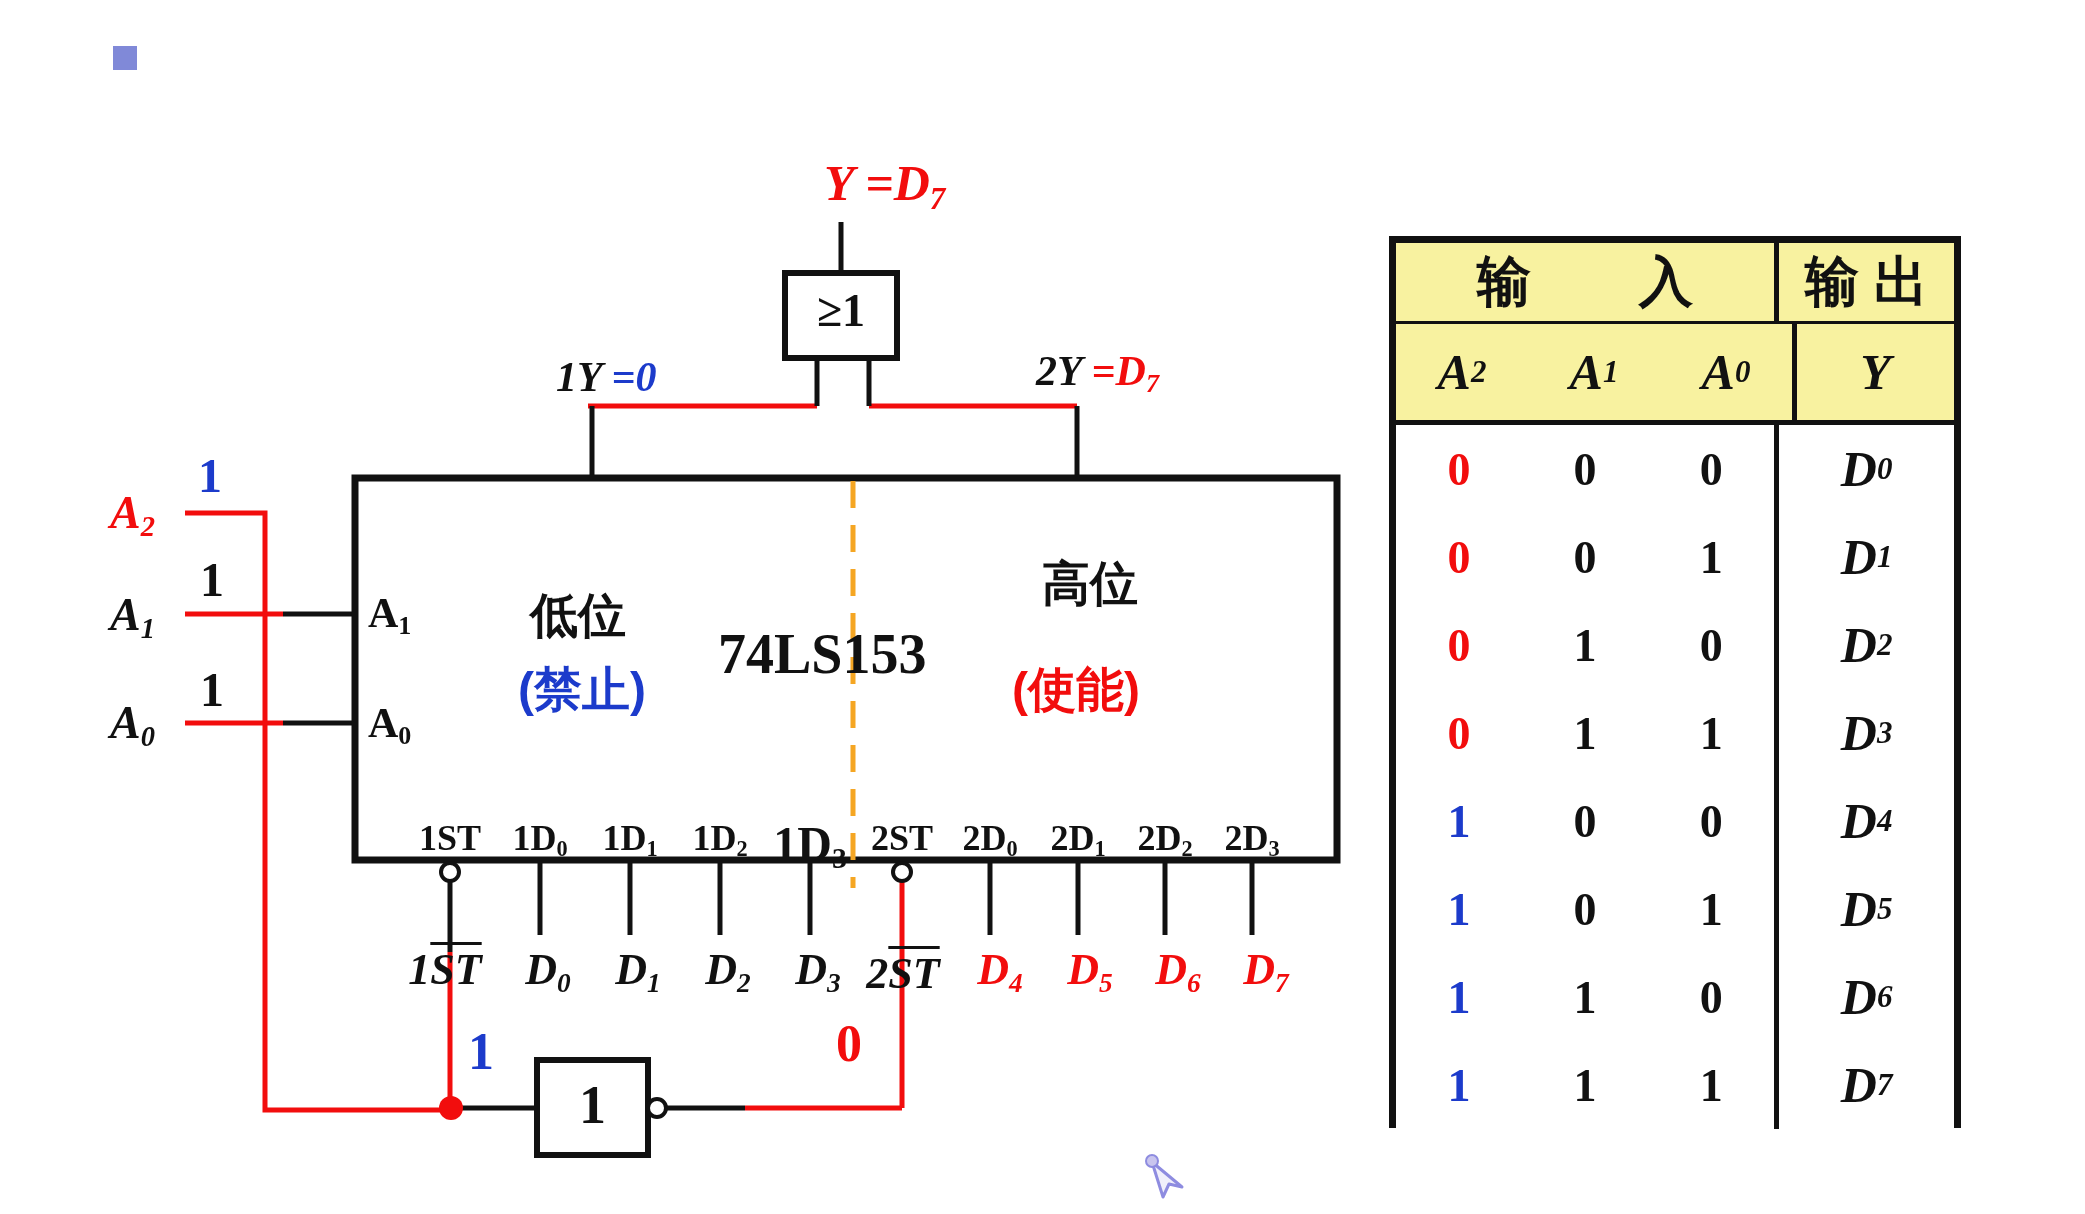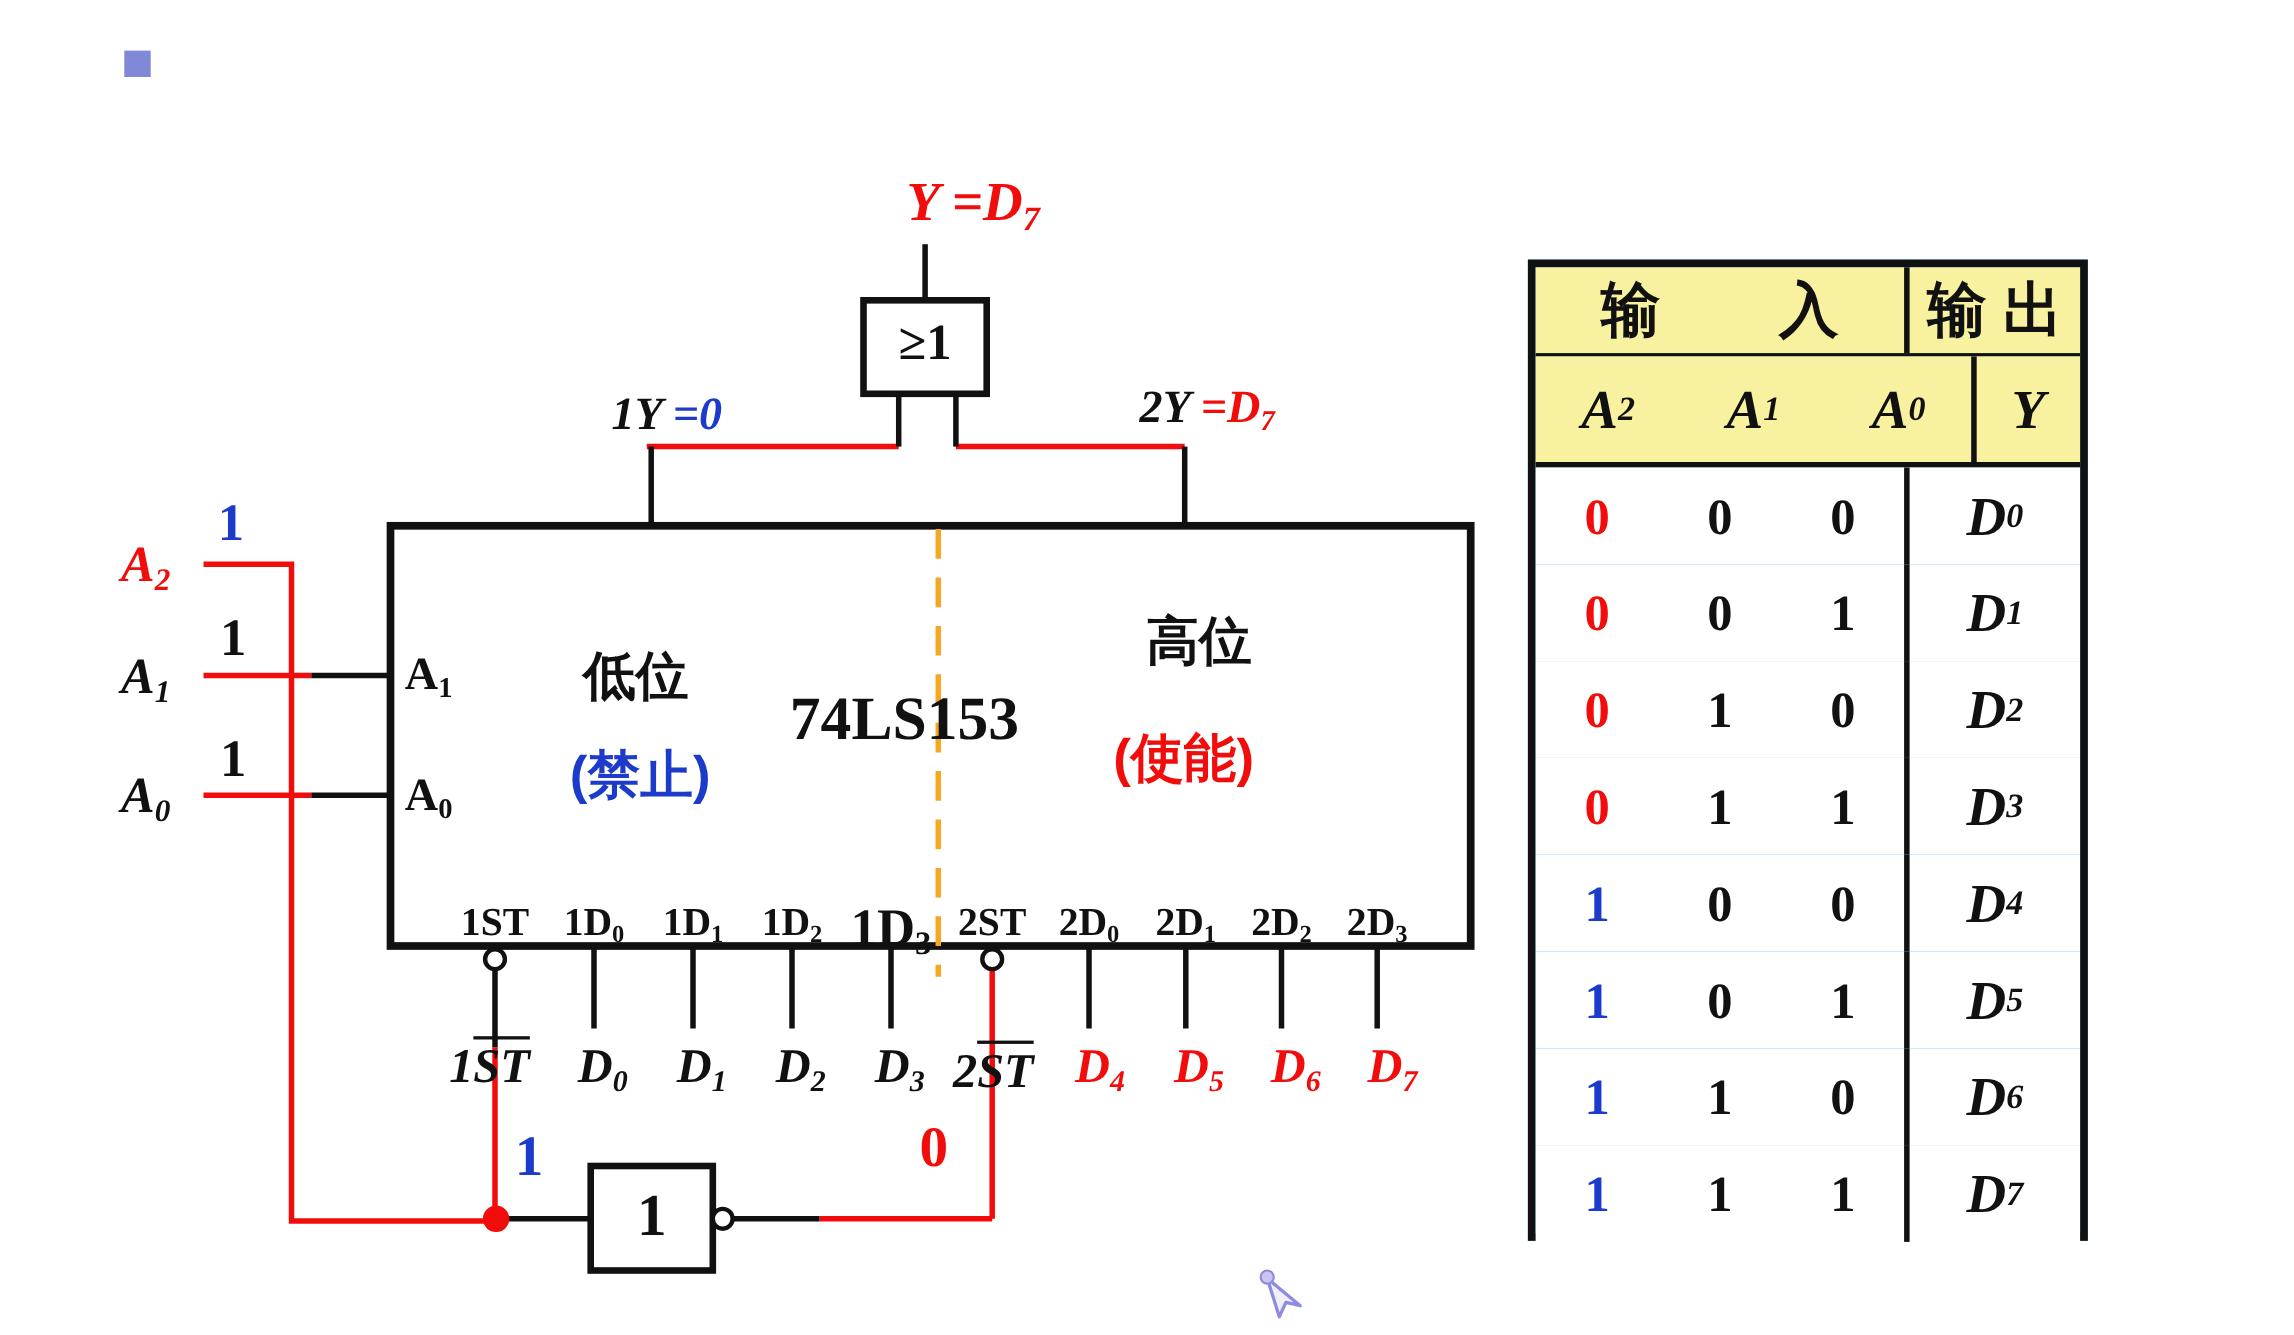--- a/index.html
+++ b/index.html
@@ -15,22 +15,22 @@
   .blk{color:#111;}
   .ctr{transform:translateX(-50%);}
   .ovl{text-decoration:overline;text-decoration-thickness:3px;margin-top:41px;}
 
   
   .title-bullet{position:absolute;left:113px;top:46px;width:24px;height:24px;background:#8089d8;}
   .page-title{position:absolute;left:160px;top:18px;font-size:58px;font-weight:bold;
               font-family:"Liberation Sans",sans-serif;letter-spacing:1px;}
 
   
-  .ttable{position:absolute;left:1389px;top:236px;width:509px;height:892px;
-          border:7px solid #111;box-sizing:border-box;background:#0ea5e9;}
+  .ttable{position:absolute;left:1389px;top:236px;width:572px;height:892px;
+          border:7px solid #111;box-sizing:border-box;background:#8b5cf6;}
   .t-head{background:#f8f2a0;display:flex;}
   .t-h1{height:78px;border-bottom:3px solid #111;}
   .t-h2{height:96px;border-bottom:5px solid #111;}
   .t-row{height:88px;display:flex;background:#fff;}
   .c-in{width:396px;display:flex;align-items:center;justify-content:center;}
   .c-out{width:183px;border-left:5px solid #111;display:flex;align-items:center;justify-content:center;}
   .c-sub{width:132px;display:flex;align-items:center;justify-content:center;}
   .th-cjk{font-size:54px;}
   .th-math{font-size:50px;}
   .t-num{font-size:46px;font-weight:bold;font-family:"Liberation Serif",serif;}
@@ -110,21 +110,21 @@
   <div class="lbl math blk" style="left:110px;top:592px;font-size:46px;"><span>A</span><span class="sub">1</span></div>
   <div class="lbl mathu blk" style="left:200px;top:556px;font-size:48px;">1</div>
 
   <div class="lbl math blk" style="left:110px;top:700px;font-size:46px;"><span>A</span><span class="sub">0</span></div>
   <div class="lbl mathu blk" style="left:200px;top:666px;font-size:48px;">1</div>
 
   <div class="lbl mathu blk" style="left:368px;top:592px;font-size:42px;"><span>A</span><span class="sub">1</span></div>
   <div class="lbl mathu blk" style="left:368px;top:702px;font-size:42px;"><span>A</span><span class="sub">0</span></div>
 
   <div class="lbl cjk blk" style="left:530px;top:592px;font-size:48px;">低位</div>
-  <div class="lbl cjk blue" style="left:518px;top:666px;font-size:48px;margin-top:16px;">(禁止)</div>
+  <div class="lbl cjk blue" style="left:518px;top:666px;font-size:48px;">(禁止)</div>
   <div class="lbl mathu blk" style="left:718px;top:626px;font-size:56px;">74LS153</div>
   <div class="lbl cjk blk" style="left:1042px;top:560px;font-size:48px;">高位</div>
   <div class="lbl cjk red" style="left:1012px;top:666px;font-size:48px;">(使能)</div>
 
   <div class="lbl mathu blk ctr" style="left:450px;top:820px;font-size:36px;"><span>1ST</span><span class="sub"></span></div>
   <div class="lbl mathu blk ctr" style="left:540px;top:820px;font-size:36px;"><span>1D</span><span class="sub">0</span></div>
   <div class="lbl mathu blk ctr" style="left:630px;top:820px;font-size:36px;"><span>1D</span><span class="sub">1</span></div>
   <div class="lbl mathu blk ctr" style="left:720px;top:820px;font-size:36px;"><span>1D</span><span class="sub">2</span></div>
   <div class="lbl mathu blk ctr" style="left:810px;top:820px;font-size:48px;"><span>1D</span><span class="sub">3</span></div>
   <div class="lbl mathu blk ctr" style="left:902px;top:820px;font-size:36px;"><span>2ST</span><span class="sub"></span></div>

